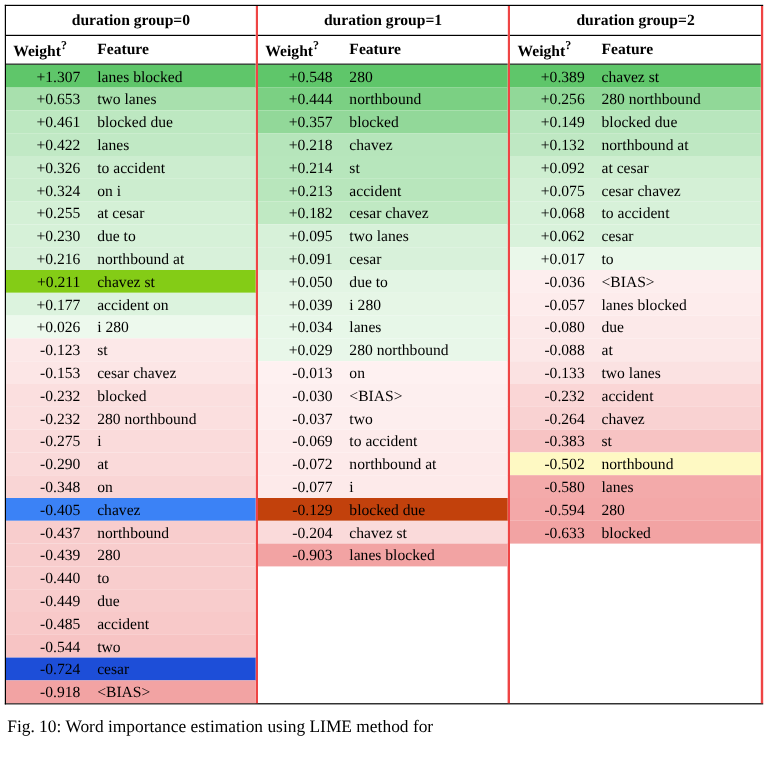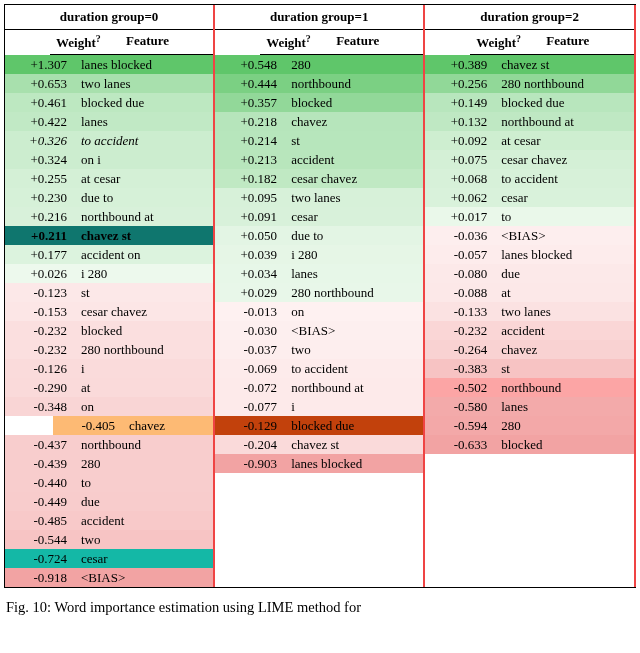--- a/index.html
+++ b/index.html
@@ -32,21 +32,20 @@
     padding: 4px 2px;
     border-bottom: 1px solid #000;
     background: #fff;
   }
   .col-head {
     display: flex;
     font-weight: bold;
     padding: 3px 0 3px 0;
     border-bottom: 1px solid #000;
     background: #fff;
-    margin-left: 45px;
   }
   .col-head .w {
     flex: 0 0 68px;
     padding-left: 6px;
   }
   .col-head .sup {
     font-size: 10px;
     vertical-align: super;
   }
   .col-head .f {
@@ -101,41 +100,41 @@
           <span class="f">two lanes</span>
         </div>
         <div class="row" style="background: rgb(189, 232, 193);">
           <span class="w">+0.461</span>
           <span class="f">blocked due</span>
         </div>
         <div class="row" style="background: rgb(193, 233, 197);">
           <span class="w">+0.422</span>
           <span class="f">lanes</span>
         </div>
-        <div class="row" style="background: rgb(204, 237, 207); font-style: italic;">
+        <div class="row" style="background: rgb(204, 237, 207);">
           <span class="w">+0.326</span>
           <span class="f">to accident</span>
         </div>
         <div class="row" style="background: rgb(204, 237, 207);">
           <span class="w">+0.324</span>
           <span class="f">on i</span>
         </div>
         <div class="row" style="background: rgb(212, 240, 214);">
           <span class="w">+0.255</span>
           <span class="f">at cesar</span>
         </div>
         <div class="row" style="background: rgb(214, 241, 216);">
           <span class="w">+0.230</span>
           <span class="f">due to</span>
         </div>
         <div class="row" style="background: rgb(216, 241, 218);">
           <span class="w">+0.216</span>
           <span class="f">northbound at</span>
         </div>
-        <div class="row" style="background: #0f766e; font-weight: bold;">
+        <div class="row" style="background: #84cc16;">
           <span class="w">+0.211</span>
           <span class="f">chavez st</span>
         </div>
         <div class="row" style="background: rgb(220, 243, 222);">
           <span class="w">+0.177</span>
           <span class="f">accident on</span>
         </div>
         <div class="row" style="background: rgb(237, 249, 237);">
           <span class="w">+0.026</span>
           <span class="f">i 280</span>
@@ -150,32 +149,32 @@
         </div>
         <div class="row" style="background: rgb(251, 223, 223);">
           <span class="w">-0.232</span>
           <span class="f">blocked</span>
         </div>
         <div class="row" style="background: rgb(251, 223, 223);">
           <span class="w">-0.232</span>
           <span class="f">280 northbound</span>
         </div>
         <div class="row" style="background: rgb(250, 219, 219);">
-          <span class="w">-0.126</span>
+          <span class="w">-0.275</span>
           <span class="f">i</span>
         </div>
         <div class="row" style="background: rgb(250, 218, 218);">
           <span class="w">-0.290</span>
           <span class="f">at</span>
         </div>
         <div class="row" style="background: rgb(249, 213, 213);">
           <span class="w">-0.348</span>
           <span class="f">on</span>
         </div>
-        <div class="row" style="background: #fdba74; margin-left: 48px;">
+        <div class="row" style="background: #3b82f6;">
           <span class="w">-0.405</span>
           <span class="f">chavez</span>
         </div>
         <div class="row" style="background: rgb(248, 205, 205);">
           <span class="w">-0.437</span>
           <span class="f">northbound</span>
         </div>
         <div class="row" style="background: rgb(248, 205, 205);">
           <span class="w">-0.439</span>
           <span class="f">280</span>
@@ -189,21 +188,21 @@
           <span class="f">due</span>
         </div>
         <div class="row" style="background: rgb(248, 201, 201);">
           <span class="w">-0.485</span>
           <span class="f">accident</span>
         </div>
         <div class="row" style="background: rgb(247, 196, 196);">
           <span class="w">-0.544</span>
           <span class="f">two</span>
         </div>
-        <div class="row" style="background: #14b8a6;">
+        <div class="row" style="background: #1d4ed8;">
           <span class="w">-0.724</span>
           <span class="f">cesar</span>
         </div>
         <div class="row" style="background: rgb(242, 163, 163);">
           <span class="w">-0.918</span>
           <span class="f">&lt;BIAS&gt;</span>
         </div>
       </div>
     </div>
     <div class="col c1">
@@ -371,21 +370,21 @@
           <span class="f">accident</span>
         </div>
         <div class="row" style="background: rgb(249, 210, 210);">
           <span class="w">-0.264</span>
           <span class="f">chavez</span>
         </div>
         <div class="row" style="background: rgb(247, 195, 195);">
           <span class="w">-0.383</span>
           <span class="f">st</span>
         </div>
-        <div class="row" style="background: #fca5a5;">
+        <div class="row" style="background: #fef9c3;">
           <span class="w">-0.502</span>
           <span class="f">northbound</span>
         </div>
         <div class="row" style="background: rgb(243, 170, 170);">
           <span class="w">-0.580</span>
           <span class="f">lanes</span>
         </div>
         <div class="row" style="background: rgb(243, 168, 168);">
           <span class="w">-0.594</span>
           <span class="f">280</span>

